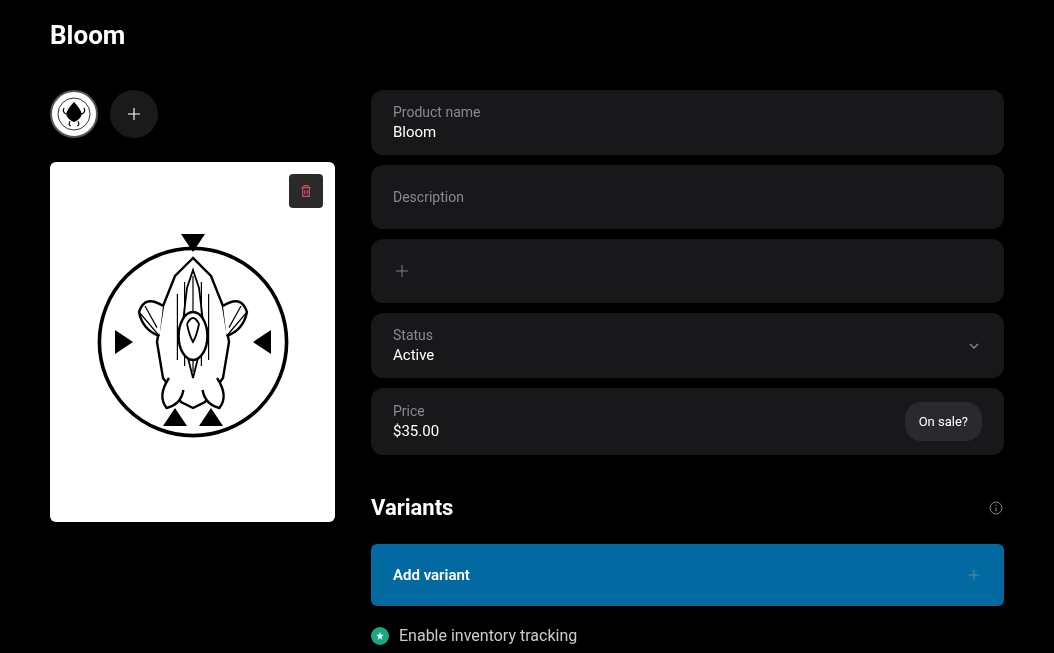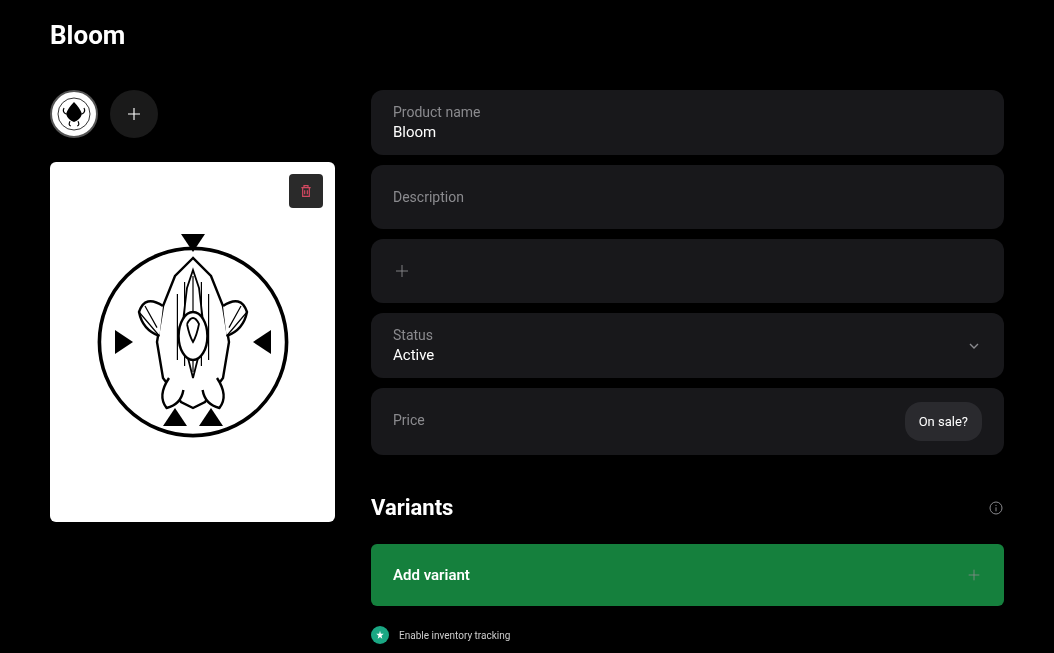--- a/index.html
+++ b/index.html
@@ -137,21 +137,21 @@
       align-items: center;
       color: #8a8a8e;
     }
     .variant-row {
       display: flex;
       gap: 10px;
       margin-bottom: 20px;
     }
     .variant-btn {
       flex: 1;
-      background: #15803d;
+      background: #0369a1;
       border-radius: 6px;
       padding: 22px;
       display: flex;
       align-items: center;
       justify-content: space-between;
       cursor: pointer;
     }
     .variant-label {
       font-size: 15px;
       font-weight: 600;
@@ -166,21 +166,21 @@
     .star-circle {
       width: 18px;
       height: 18px;
       border-radius: 50%;
       background: #1aa783;
       display: flex;
       align-items: center;
       justify-content: center;
     }
     .inventory-label {
-      font-size: 10px;
+      font-size: 16px;
       color: #ccc;
     }
     .flower-svg {
       width: 240px;
       height: 240px;
     }
     .flower-thumb {
       width: 40px;
       height: 40px;
     }
@@ -264,20 +264,21 @@
       <div class="field-icon">
         <svg width="16" height="16" viewBox="0 0 24 24">
           <path d="M6 9 L12 15 L18 9" stroke="#8a8a8e" stroke-width="2" fill="none"></path>
         </svg>
       </div>
     </div>
 
     <div class="field">
       <div class="field-content">
         <div class="field-label">Price</div>
+        <div class="field-value">$35.00</div>
       </div>
       <div class="on-sale-badge">On sale?</div>
     </div>
 
     <div class="section-header">
       <div class="section-title">Variants</div>
       <div class="info-icon">
         <svg width="16" height="16" viewBox="0 0 24 24">
           <circle cx="12" cy="12" r="9" fill="none" stroke="#8a8a8e" stroke-width="1.5"></circle>
           <circle cx="12" cy="8" r="1" fill="#8a8a8e"></circle>

